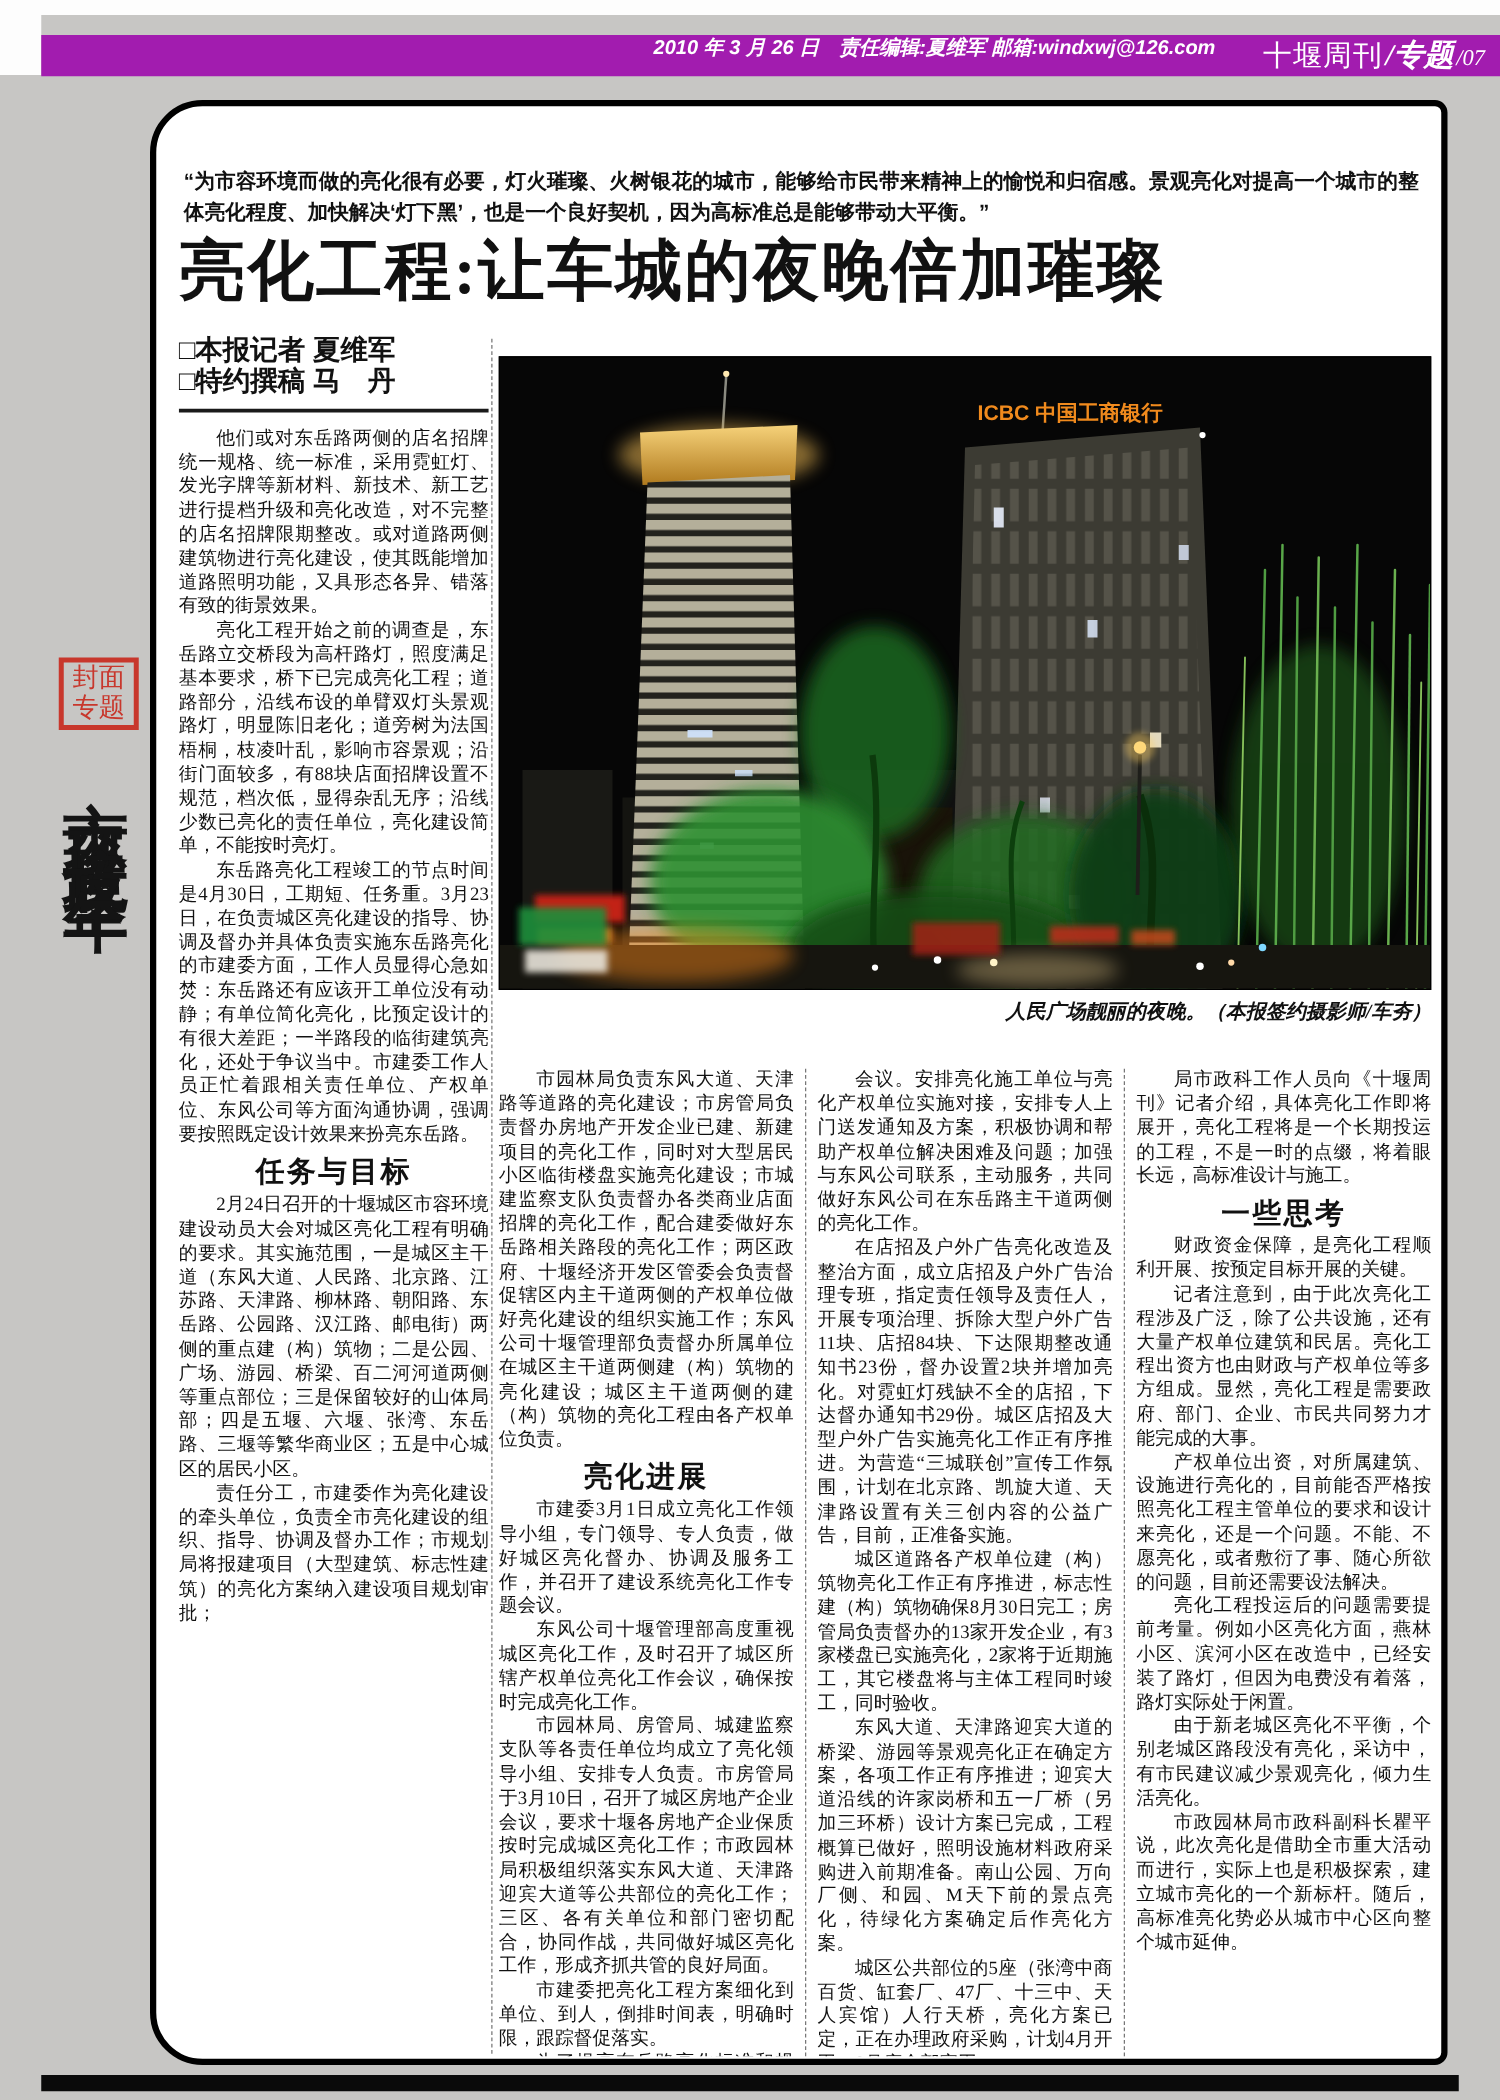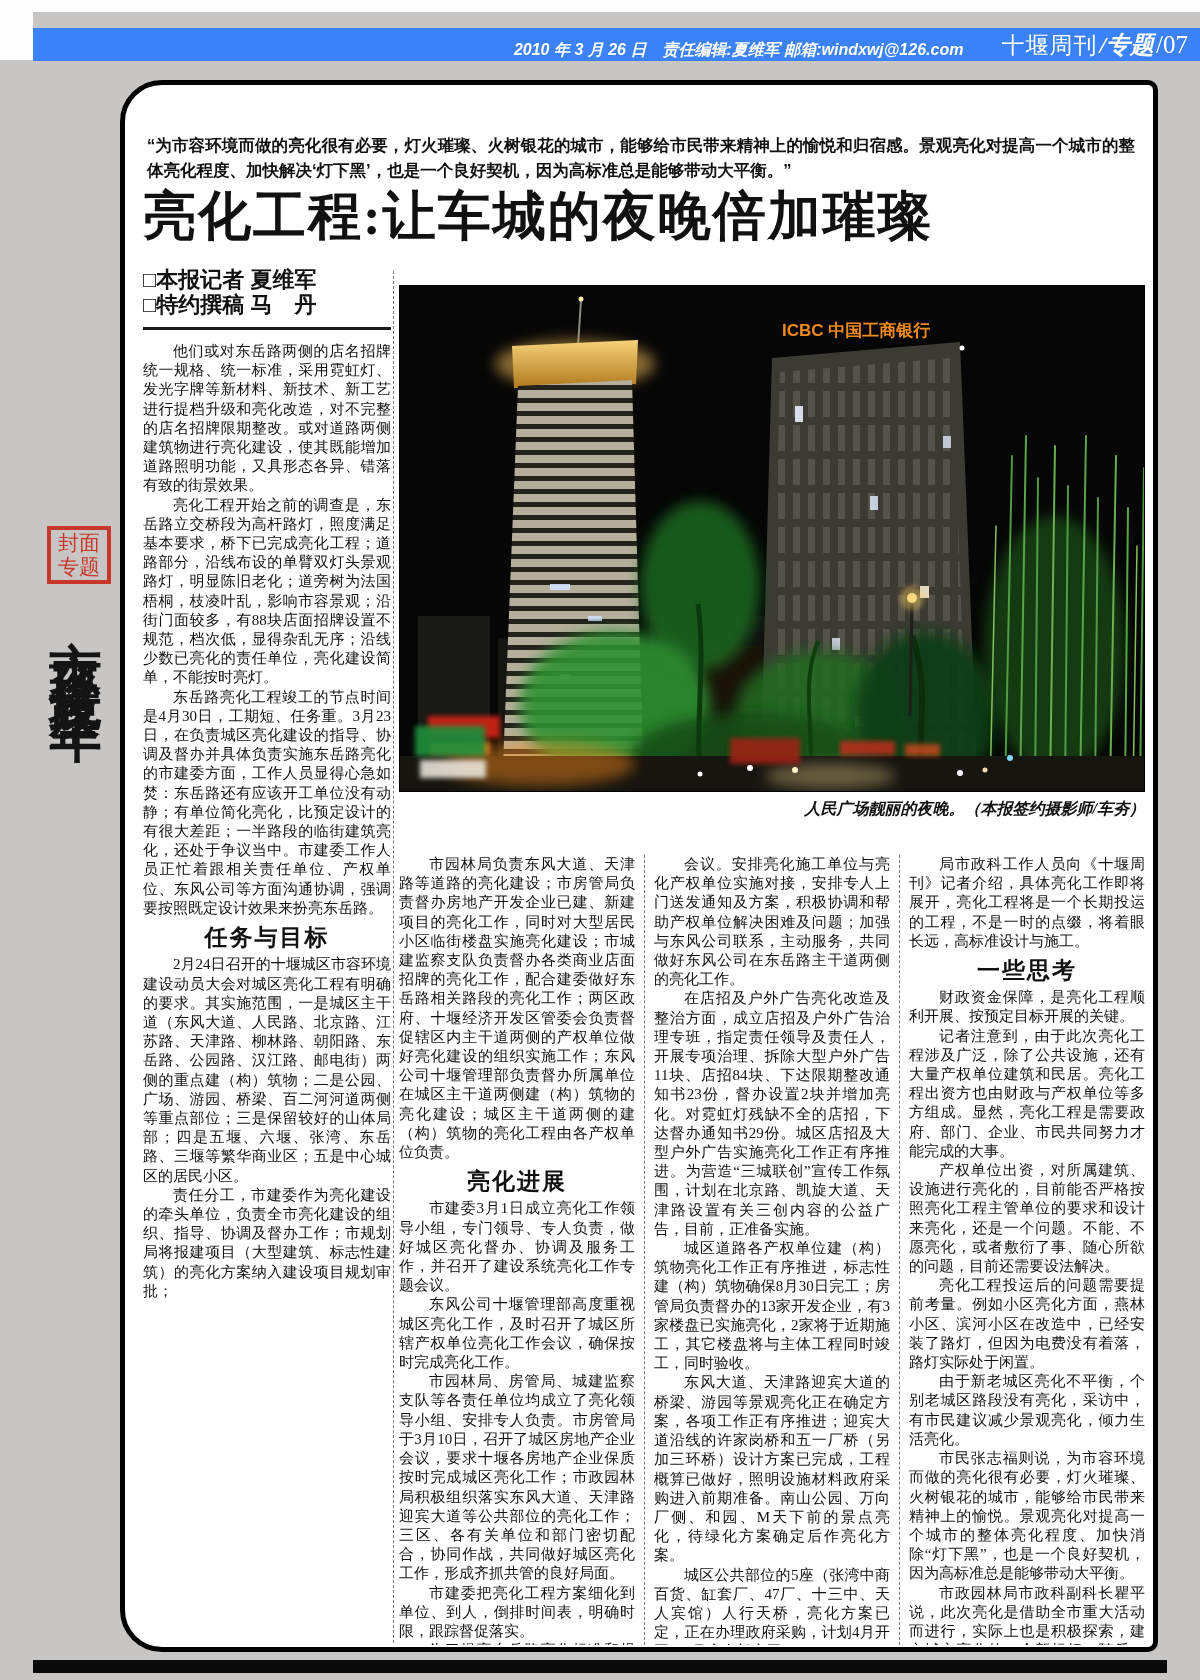--- a/index.html
+++ b/index.html
@@ -2,28 +2,28 @@
 <html><head>
 <meta charset="utf-8">
 <style>
   html,body{margin:0;padding:0;}
   .page{position:relative;width:1200px;height:1680px;background:#c7c6c4;overflow:hidden;
         font-family:"Liberation Serif",serif;color:#111;}
   .abs{position:absolute;}
   
   .top-white{left:0;top:0;width:1200px;height:12px;background:#fdfdfd;}
   .top-left-white{left:0;top:12px;width:33px;height:48px;background:#fdfdfd;}
-  .header-bar{left:33px;top:28px;width:1167px;height:33px;background:#3b82f6;color:#fff;
-              display:flex;align-items:flex-end;justify-content:flex-end;}
+  .header-bar{left:33px;top:28px;width:1167px;height:33px;background:#a21caf;color:#fff;
+              display:flex;align-items:flex-start;justify-content:flex-end;}
   .header-date{font-family:"Liberation Sans",sans-serif;font-style:italic;font-weight:bold;
                font-size:16px;margin-right:38px;}
   .masthead{display:flex;align-items:baseline;margin-right:12px;font-family:"Liberation Serif",serif;}
   .mast-title{font-size:23px;font-weight:normal;letter-spacing:1px;}
   .mast-section{font-size:24px;font-weight:bold;font-style:italic;margin-left:2px;}
-  .mast-page{font-size:25px;margin-left:2px;}
+  .mast-page{font-size:18px;font-style:italic;margin-left:2px;}
   
   .bottom-bar{left:33px;top:1660px;width:1134px;height:13px;background:#0a0a0a;}
   
   .stamp{left:47px;top:526px;width:52px;height:48px;border:4px solid #c8372c;color:#c8372c;
          font-family:"Liberation Sans",sans-serif;font-weight:normal;font-size:21px;line-height:24px;
          text-align:center;padding:1px 2px;background:#c7c6c4;}
   .vertical-title{left:40px;top:598px;height:470px;writing-mode:vertical-rl;
                   font-weight:bold;font-size:52px;letter-spacing:12px;color:#141414;
                   font-family:"Liberation Serif",serif;}
   
@@ -230,21 +230,20 @@
           <p class="para">城区公共部位的5座（张湾中商百货、缸套厂、47厂、十三中、天人宾馆）人行天桥，亮化方案已定，正在办理政府采购，计划4月开工，8月底全部完工。</p>
         </div>
       <div class="col col4">
           <p class="para">局市政科工作人员向《十堰周刊》记者介绍，具体亮化工作即将展开，亮化工程将是一个长期投运的工程，不是一时的点缀，将着眼长远，高标准设计与施工。</p>
           <h3 class="subhead">一些思考</h3>
           <p class="para">财政资金保障，是亮化工程顺利开展、按预定目标开展的关键。</p>
           <p class="para">记者注意到，由于此次亮化工程涉及广泛，除了公共设施，还有大量产权单位建筑和民居。亮化工程出资方也由财政与产权单位等多方组成。显然，亮化工程是需要政府、部门、企业、市民共同努力才能完成的大事。</p>
           <p class="para">产权单位出资，对所属建筑、设施进行亮化的，目前能否严格按照亮化工程主管单位的要求和设计来亮化，还是一个问题。不能、不愿亮化，或者敷衍了事、随心所欲的问题，目前还需要设法解决。</p>
           <p class="para">亮化工程投运后的问题需要提前考量。例如小区亮化方面，燕林小区、滨河小区在改造中，已经安装了路灯，但因为电费没有着落，路灯实际处于闲置。</p>
           <p class="para">由于新老城区亮化不平衡，个别老城区路段没有亮化，采访中，有市民建议减少景观亮化，倾力生活亮化。</p>
-          <p class="para">市民张志福则说，为市容环境而做的亮化很有必要，灯火璀璨、火树银花的城市，能够给市民带来精神上的愉悦。景观亮化对提高一个城市的整体亮化程度、加快消除“灯下黑”，也是一个良好契机，因为高标准总是能够带动大平衡。</p>
           <p class="para">市政园林局市政科副科长瞿平说，此次亮化是借助全市重大活动而进行，实际上也是积极探索，建立城市亮化的一个新标杆。随后，高标准亮化势必从城市中心区向整个城市延伸。</p>
         </div>
     </div>
 
   </div>
 
   <div class="abs bottom-bar"></div>
 
 </div>
 

